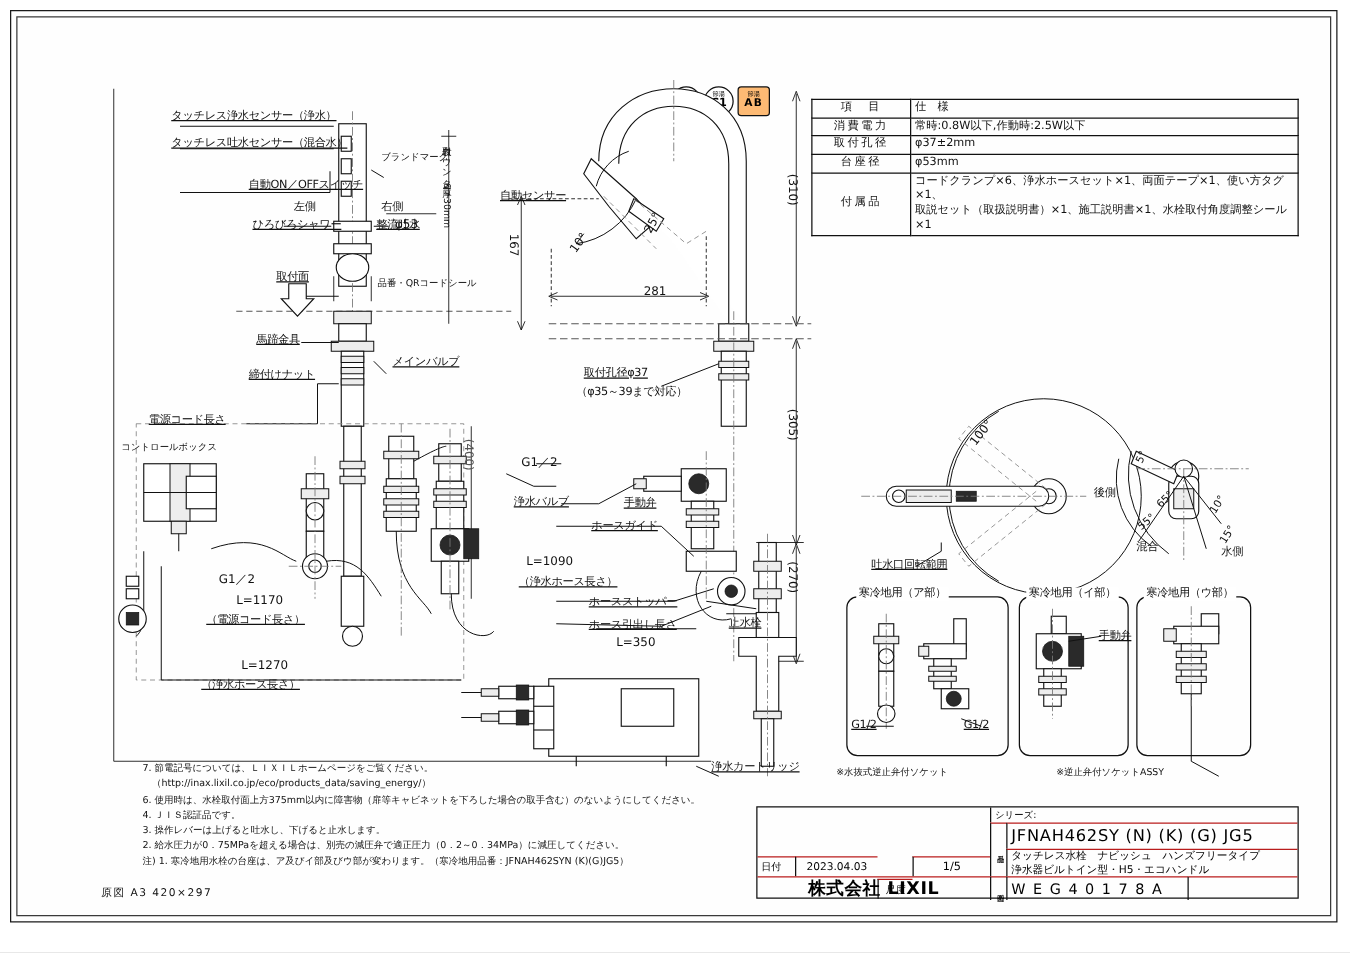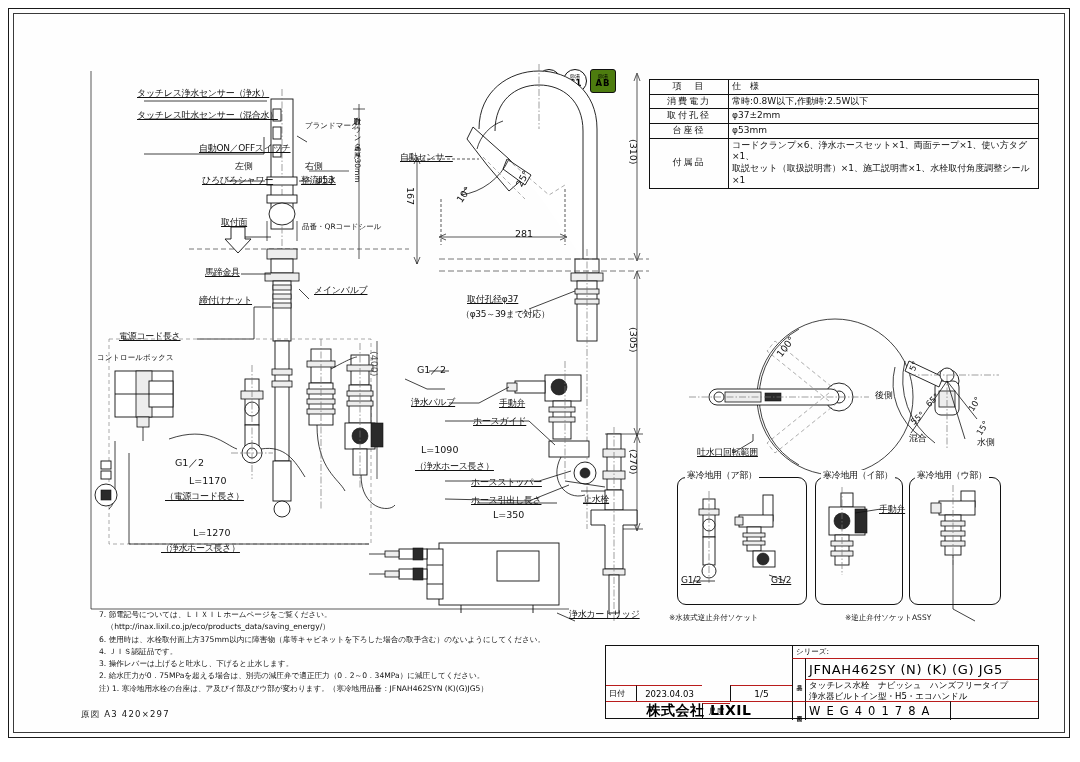--- a/index.html
+++ b/index.html
@@ -29,23 +29,23 @@
   #spectable td.k{width:72px;text-align:center;letter-spacing:2px;}
   
   #titleblock{position:absolute;left:596px;top:636px;width:434px;height:74px;border:1.3px solid #111;box-sizing:border-box;}
   #titleblock .cell{position:absolute;box-sizing:border-box;}
   .bt{border-top:1px solid #b91c1c;}
   .bl{border-left:1px solid #111;}
   .ctr{display:flex;align-items:center;justify-content:center;}
   .lft{display:flex;align-items:center;padding-left:3px;}
   .badge{position:absolute;width:22px;height:22px;border-radius:50%;border:1.6px solid #111;display:flex;flex-direction:column;align-items:center;justify-content:center;font-size:5px;line-height:1;background:#fff;}
   .badge b{font-size:9px;font-weight:bold;}
-  .badge-sq{position:absolute;width:24px;height:22px;border:1.6px solid #111;border-radius:3px;display:flex;flex-direction:column;align-items:center;justify-content:center;font-size:5px;line-height:1.05;background:#4d7c0f;}
+  .badge-sq{position:absolute;width:24px;height:22px;border:1.6px solid #111;border-radius:3px;display:flex;flex-direction:column;align-items:center;justify-content:center;font-size:5px;line-height:1.05;background:#fdba74;}
   .badge-sq b{font-size:8.5px;font-weight:bold;letter-spacing:1px;}
-  .notes{position:absolute;left:90px;top:600px;width:500px;font-size:7.6px;color:#111;line-height:1.62;}
+  .notes{position:absolute;left:105px;top:600px;width:500px;font-size:7.6px;color:#111;line-height:1.62;}
   .notes div{white-space:nowrap;}
   .origin{position:absolute;left:72px;top:700px;font-size:8.5px;letter-spacing:1.2px;color:#111;}
   svg{display:block;overflow:visible;}
   .lead{stroke:#111;stroke-width:0.8;fill:none;}
   .part{stroke:#111;stroke-width:0.9;fill:#fff;}
   .part2{stroke:#111;stroke-width:0.8;fill:#ededed;}
   .dk{fill:#2a2a2a;stroke:#111;stroke-width:0.6;}
   .cl{stroke:#777;stroke-width:0.7;stroke-dasharray:7,2,1.5,2;fill:none;}
   .hid{stroke:#888;stroke-width:0.7;stroke-dasharray:4,3;fill:none;}
   .dimline{stroke:#111;stroke-width:0.7;fill:none;}
@@ -429,21 +429,21 @@
     <div class="abs lbl u" style="left:672px;top:566px;">G1/2</div>
     <div class="abs lbl u" style="left:762px;top:566px;">G1/2</div>
     <div class="abs lbl u" style="left:870px;top:495px;">手動弁</div>
     <div class="abs tiny" style="left:660px;top:604px;">※水抜式逆止弁付ソケット</div>
     <div class="abs tiny" style="left:836px;top:604px;">※逆止弁付ソケットASSY</div>
 
     <div class="abs lbl u" style="left:128px;top:79px;">タッチレス浄水センサー（浄水）</div>
     <div class="abs lbl u" style="left:128px;top:101px;">タッチレス吐水センサー（混合水）</div>
     <div class="abs lbl u" style="left:190px;top:134px;">自動ON／OFFスイッチ</div>
     <div class="abs tiny u" style="left:296px;top:112px;">ブランドマーク</div>
-    <div class="abs lbl" style="left:226px;top:152px;">左側</div>
+    <div class="abs lbl" style="left:226px;top:152px;font-family:Liberation Mono, monospace;">左側</div>
     <div class="abs lbl u" style="left:193px;top:166px;">ひろびろシャワー</div>
     <div class="abs lbl" style="left:296px;top:152px;">右側</div>
     <div class="abs lbl u" style="left:292px;top:166px;">整流吐水</div>
     <div class="abs dim" style="left:307px;top:165px;">φ53</div>
     <div class="abs lbl u" style="left:212px;top:208px;">取付面</div>
     <div class="abs tiny u" style="left:293px;top:213px;">品番・QRコードシール</div>
     <div class="abs tiny vert" style="left:343px;top:103px;height:130px;">取付カウンター厚6～30mm</div>
     <div class="abs lbl u" style="left:196px;top:258px;">馬蹄金具</div>
     <div class="abs lbl u" style="left:190px;top:286px;">締付けナット</div>
     <div class="abs lbl u" style="left:305px;top:276px;">メインバルブ</div>

